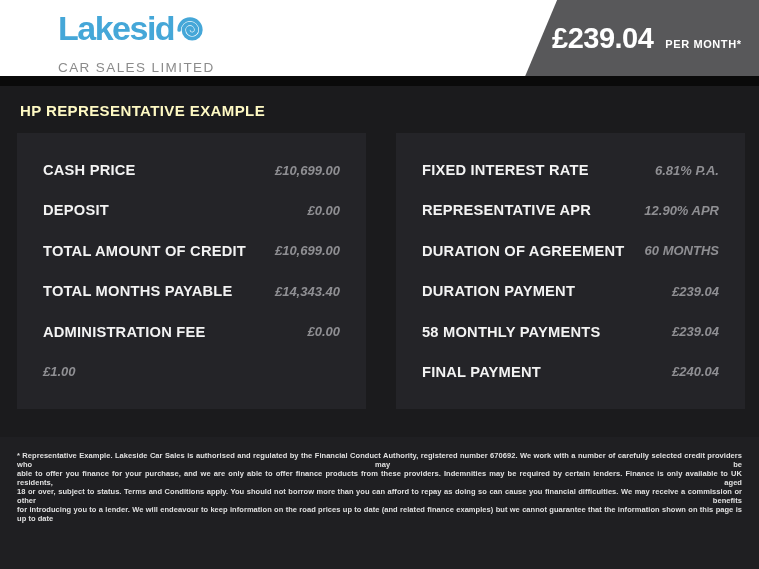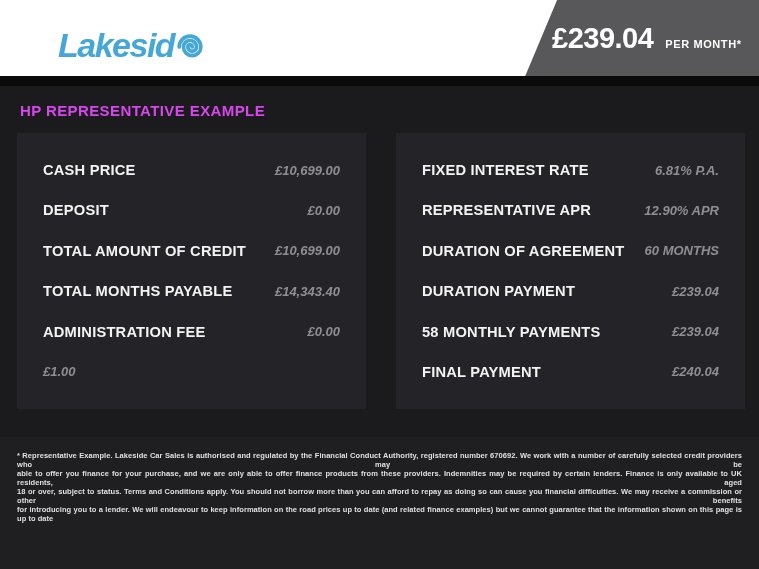--- a/index.html
+++ b/index.html
@@ -11,21 +11,21 @@
     position:relative;
   }
 
   
   .header { position:relative; height:76px; background:#ffffff; overflow:hidden; }
   .wedge {
     position:absolute; inset:0;
     background:var(--header-gray,#58585a);
     clip-path:polygon(73.4% 0, 100% 0, 100% 100%, 69.2% 100%);
   }
-  .logo { position:absolute; left:58px; top:28px; cursor:pointer;font-style:italic; }
+  .logo { position:absolute; left:58px; top:11px; cursor:pointer; }
   .logo-main {
     display:flex; align-items:center; line-height:1;
     color:var(--brand-blue,#45a7d8);
     font-weight:bold; font-size:34px; letter-spacing:-1.5px;
   }
   .logo-spiral { width:26px; height:26px; margin-left:3px; margin-top:3px; color:var(--brand-blue,#45a7d8); }
   .logo-sub {
     margin-top:15px;
     font-size:13.5px; color:var(--logo-gray,#8b8b8b); letter-spacing:1.4px;
   }
@@ -37,21 +37,21 @@
   .price-line { display:flex; align-items:baseline; gap:12px; }
   .price { font-size:29px; font-weight:bold; letter-spacing:-0.5px; }
   .per   { font-size:11px; font-weight:bold; letter-spacing:0.6px;text-align:right; }
 
   
   .black-bar { height:10px; background:#0a0a0a; }
 
   
   .main { height:351px; background:var(--page-bg,#1b1b1d); }
   .section-title {
-    color:#d946ef; font-size:15px; font-weight:bold; letter-spacing:0.4px;
+    color:#fef9c3; font-size:15px; font-weight:bold; letter-spacing:0.4px;
     padding:16px 10px 0 20px;
   }
   .panels { display:flex; gap:30px; margin:14px 14px 0 17px; }
   .panel {
     flex:1; height:276px;
     background:var(--panel-bg,#242428);
     padding:17px 26px;
     display:flex; flex-direction:column; justify-content:space-between;
   }
   .row { display:flex; justify-content:space-between; align-items:center; height:40px; }

